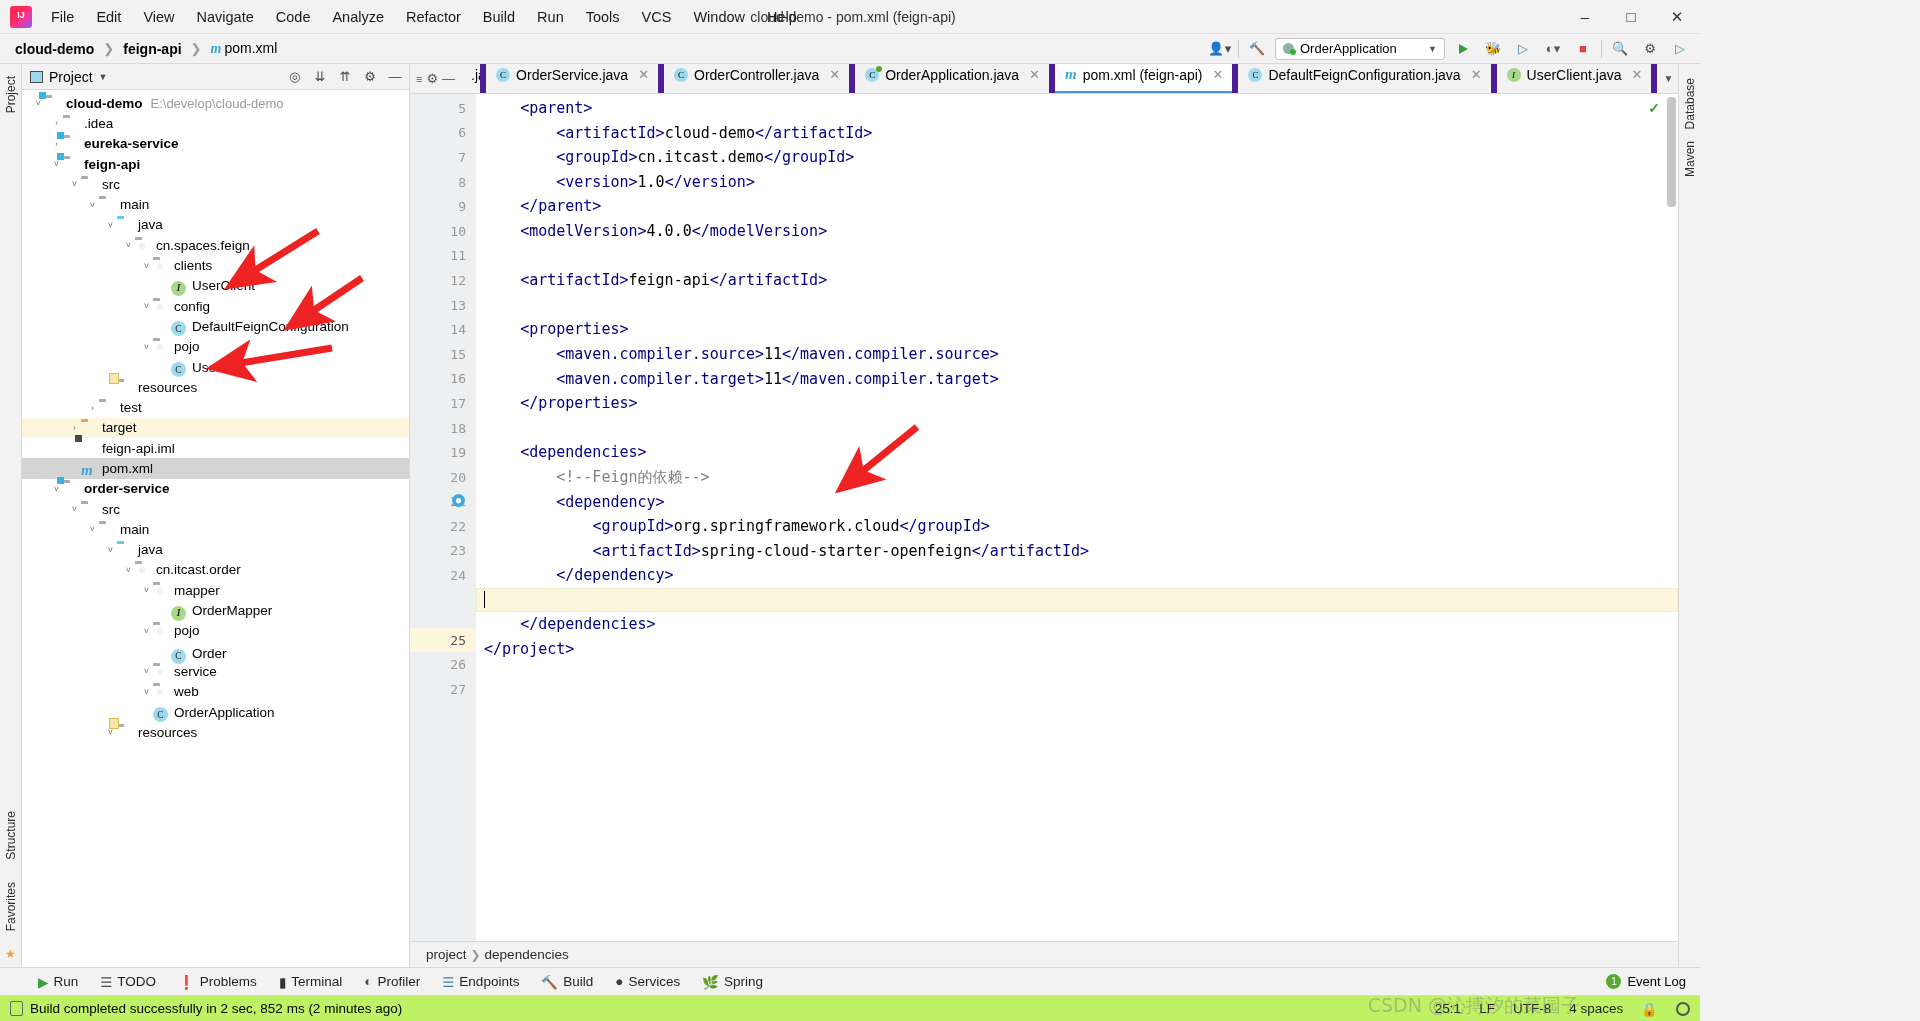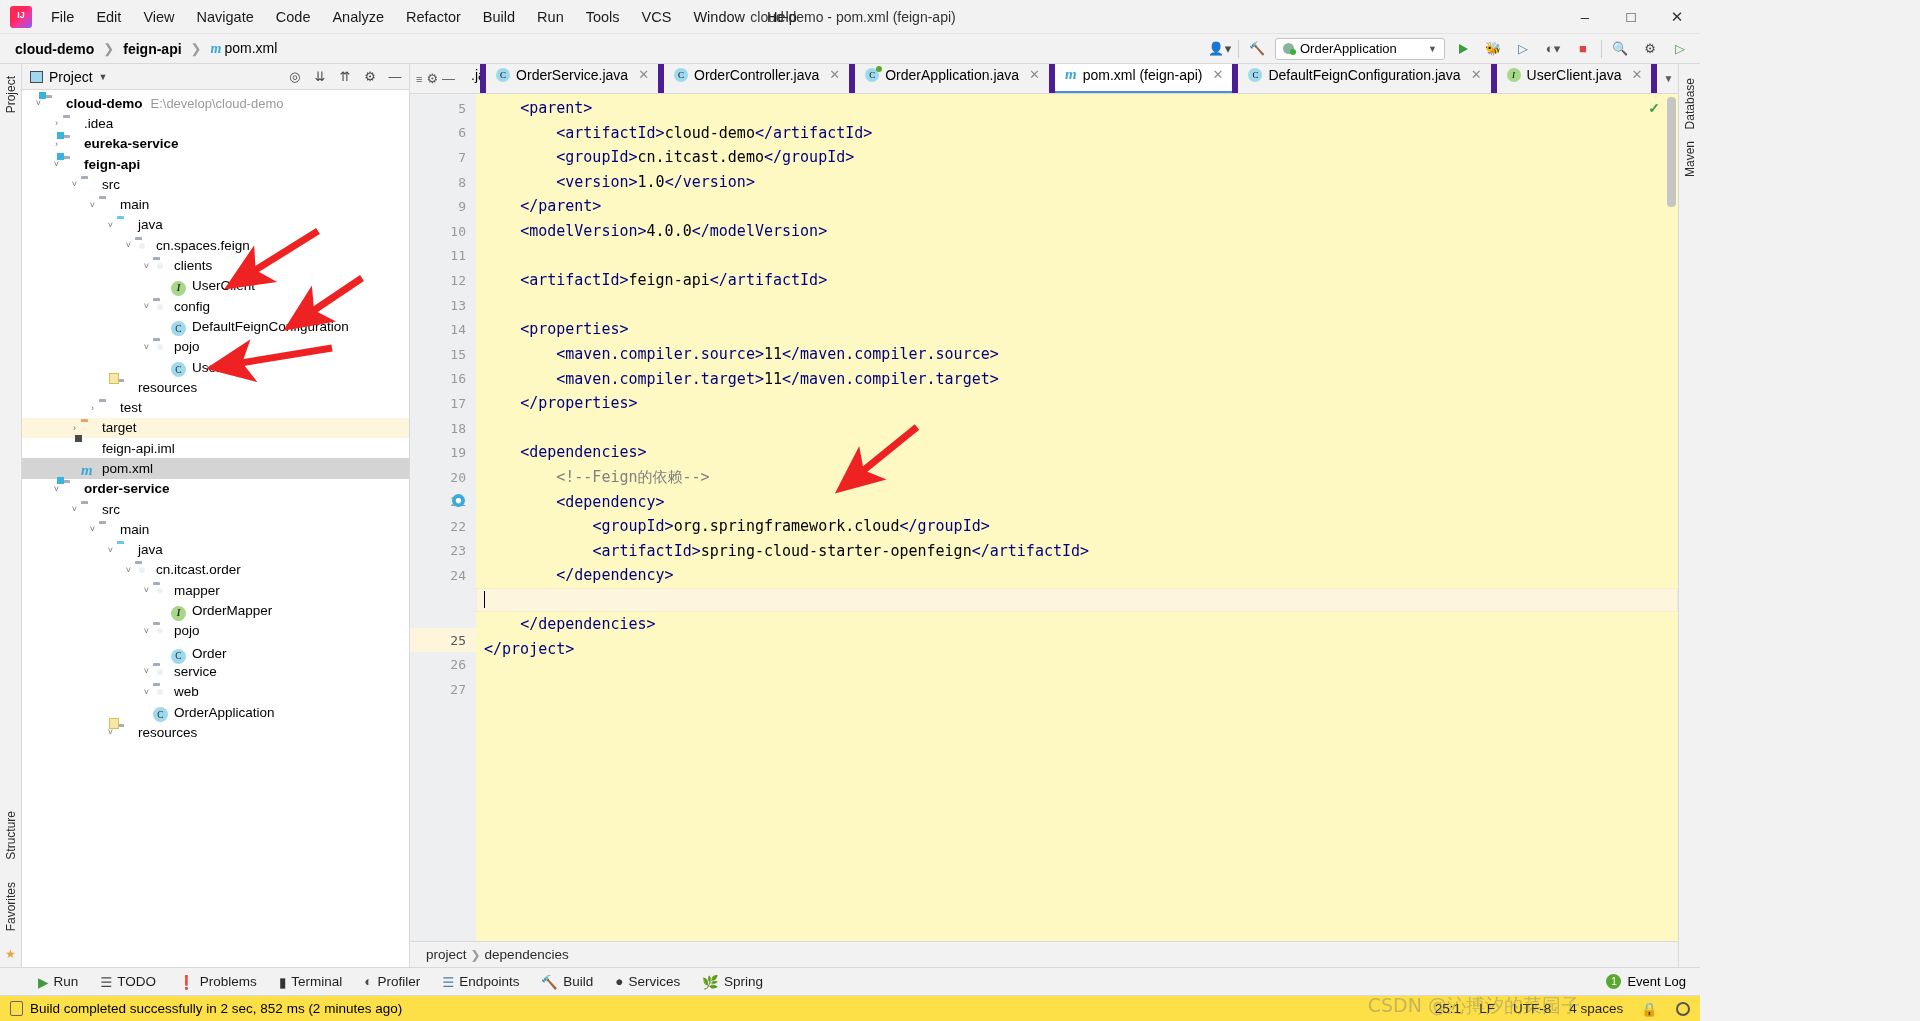--- a/index.html
+++ b/index.html
@@ -178,21 +178,21 @@
   .gutter {
     width: 66px; background: #edeff1; flex: none; position: relative; padding-top: 2px;
     font-family: "DejaVu Sans Mono", monospace; font-size: 13px; color: #999;
   }
   .gline { height: 24.6px; display: flex; align-items: center; justify-content: flex-end; padding-right: 10px; position: relative;}
   .gline.cur { background: #fdf6dd; color: #555; margin-top: 40px; }
   .fold {
     position: absolute; right: -9px; top: 50%; transform: translateY(-50%);
     width: 9px; height: 9px; color: #7a9c6f; font-size: 9px; line-height: 9px;
   }
-  .code-wrap { flex: 1; position: relative; overflow: hidden; background: #fef9c3; }
+  .code-wrap { flex: 1; position: relative; overflow: hidden; background: #ffffff; }
   .code {
     font-family: "DejaVu Sans Mono", monospace; font-size: 15px; padding-top: 2px;
     white-space: pre; line-height: 24.6px;
   }
   .cline { height: 24.6px; padding-left: 8px; }
   .cline.cur { background: #fdf6dd; box-shadow: inset 0 0 0 1px rgba(0,0,0,0.04); }
   .tag { color: #000080; }
   .txt { color: #000; }
   .cmt { color: #808080; margin-top: 28px; }
   .caret-bar { display:inline-block;width:1px;height:17px;background:#000;vertical-align:-3px;}
@@ -220,21 +220,21 @@
     font-size: 13.5px; color: #1f1f1f; white-space: nowrap;
   }
   .tw-right { margin-left: auto; display: flex; align-items: center; padding-right: 14px; gap: 6px; }
   .badge-green {
     width: 15px; height: 15px; border-radius: 50%; background: #5aa832; color: #fff;
     font-size: 10px; display: inline-flex; align-items: center; justify-content: center;
   }
 
   
   .statusbar {
-    height: 26px; background: #fde047; border-top: 1px solid #d9d9d9;
+    height: 26px; background: #bef264; border-top: 1px solid #d9d9d9;
     display: flex; padding: 0 10px; font-size: 13.5px; flex: none;
     position: relative;
   }
   .sb-msg { display: flex; align-items: center; gap: 7px; }
   .sb-icon-box { width: 13px; height: 15px; border: 1.5px solid #666; border-radius: 2px; }
   .sb-right { margin-left: auto; display: flex; align-items: center; gap: 18px; color: #1f1f1f; }
   .gear-ico { width: 14px; height: 14px; border-radius: 50%; border: 2px solid #555; }
 
   
   .watermark {

